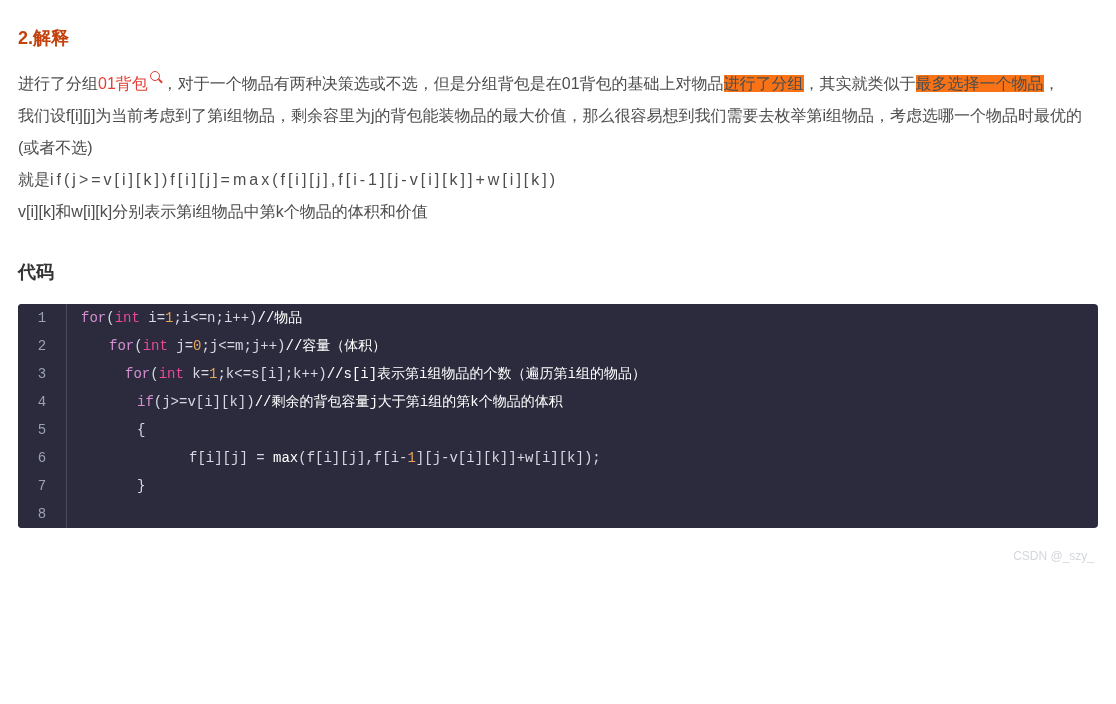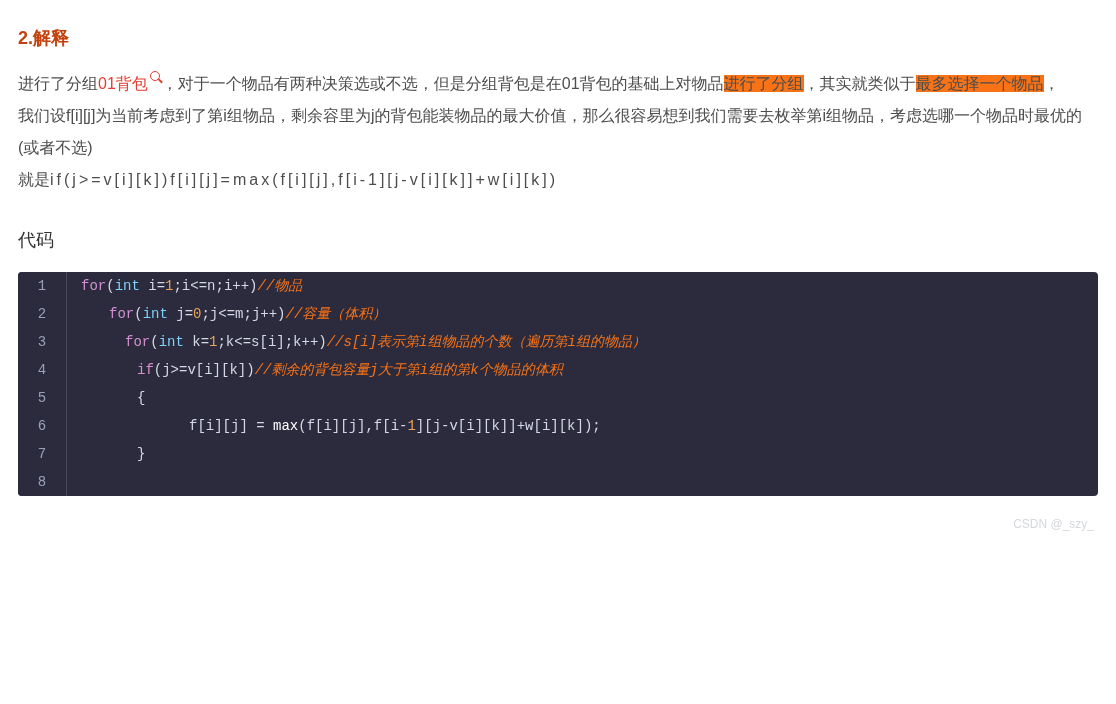--- a/index.html
+++ b/index.html
@@ -13,21 +13,21 @@
     width: 1116px;
   }
   h3.section {
     font-size: 18px;
     font-weight: 700;
     color: #c2410c;
     margin: 20px 0 12px 0;
   }
   h3.sub {
     font-size: 18px;
-    font-weight: 400;
+    font-weight: 700;
     color: #333;
     margin: 26px 0 14px 0;
   }
   p.body-text { margin: 0; }
   a.wikilink {
     color: #e33e33;
     text-decoration: none;
   }
   .search-icon {
     display: inline-block;
@@ -85,44 +85,45 @@
     color: #d6d9e4;
     vertical-align: top;
     border-left: 1px solid #484a5d;
   }
   .ind1 { padding-left: 28px; }
   .ind2 { padding-left: 44px; }
   .ind3 { padding-left: 56px; }
   .ind4 { padding-left: 108px; }
 
   .tok-kw   { color: #d38fd1; text-align: right; }
-  .tok-type { color: #7dd3fc; }
+  .tok-type { color: #ec4899; }
   .tok-num  { color: #e8a35c; }
   .tok-fn   { color: #ffffff; }
-  .tok-cmt  { color: #f97316; font-style: italic; }
+  .tok-cmt  { color: #ffffff; }
   .tok-punc { color: #d6d9e4; }
   .tok-id   { color: #d6d9e4; }
 
   .watermark {
     text-align: right;
     color: #d4d7dc;
     font-size: 12px;
     margin-top: 16px;
     padding-right: 4px;
   }
 </style>
 </head>
 <body>
 
 <h3 class="section">2.解释</h3>
 
 <p class="body-text">
   <span>进行了分组</span><a class="wikilink" href="#">01背包</a><span class="search-icon"></span><span>，对于一个物品有两种决策选或不选，但是分组背包是在01背包的基础上对物品</span><mark class="hl">进行了分组</mark><span>，其实就类似于</span><mark class="hl">最多选择一个物品</mark><span>，</span><br>
   <span>我们设f[i][j]为当前考虑到了第i组物品，剩余容里为j的背包能装物品的最大价值，那么很容易想到我们需要去枚举第i组物品，考虑选哪一个物品时最优的(或者不选)</span><br>
   <span>就是</span><span class="letterspaced">if(j&gt;=v[i][k])f[i][j]=max(f[i][j],f[i-1][j-v[i][k]]+w[i][k])</span><br>
+  <span>v[i][k]和w[i][k]分别表示第i组物品中第k个物品的体积和价值</span>
 </p>
 
 <h3 class="sub">代码</h3>
 
 <div class="code-wrap">
   <div class="code-table">
     <div class="code-row">
       <div class="gutter">1</div>
       <div class="code-cell"><span class="tok-kw">for</span><span class="tok-punc">(</span><span class="tok-type">int</span><span class="tok-id"> i=</span><span class="tok-num">1</span><span class="tok-punc">;i&lt;=n;i++)</span><span class="tok-cmt">//物品</span></div>
     </div>

